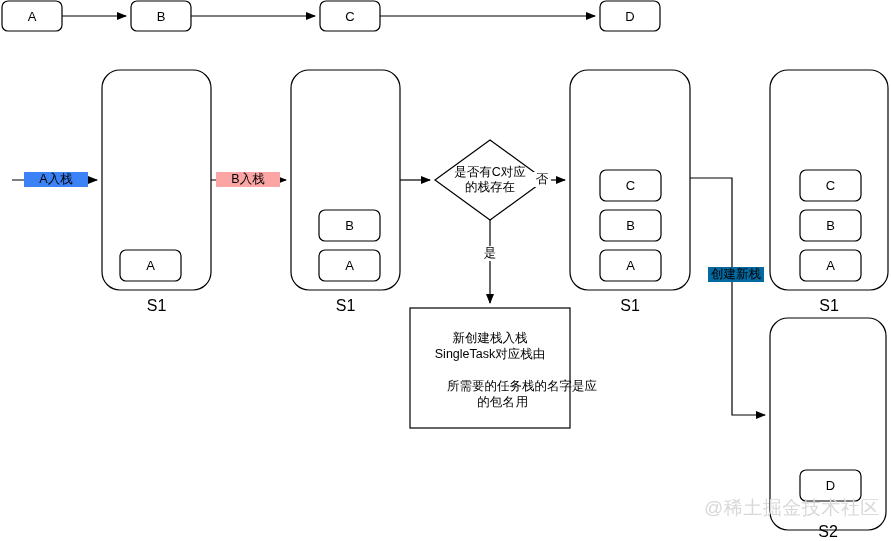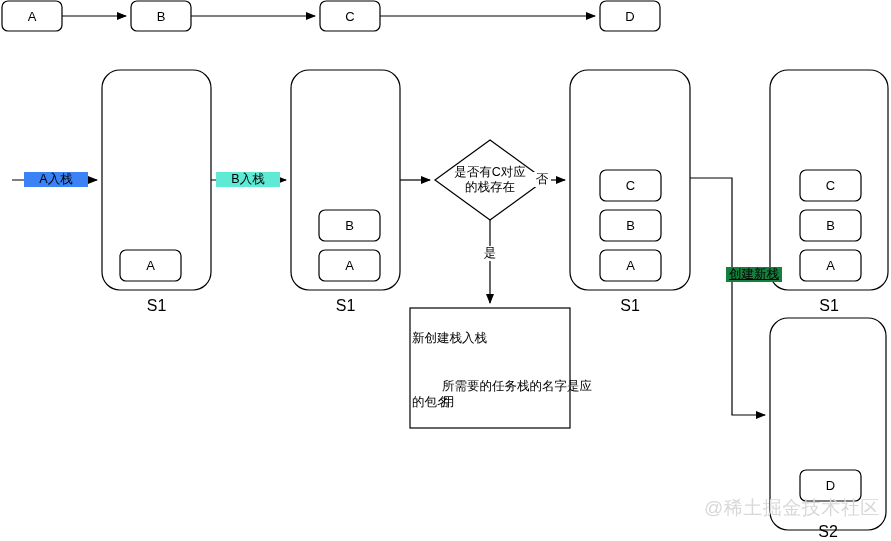--- a/index.html
+++ b/index.html
@@ -41,21 +41,21 @@
     font-size: 12.5px;
   }
   .stack-name {
     font-size: 16px;
   }
   .note-text {
     position: absolute;
     color: #000000;
     font-size: 12.5px;
     line-height: 16px;
-    text-align: left;
+    text-align: center;
     white-space: pre-line;
   }
   .watermark {
     position: absolute;
     color: #d8d8d8;
     font-size: 19px;
     line-height: 22px;
     white-space: nowrap;
     letter-spacing: 0.5px;
     user-select: none;
@@ -160,24 +160,25 @@
   <div class="lbl lbl-box" style="left:800px; top:258px; width:61px;">A</div>
   <div class="lbl stack-name" style="left:770px; top:298px; width:118px;">S1</div>
 
   <div class="lbl lbl-box" style="left:800px; top:478px; width:61px;">D</div>
   <div class="lbl stack-name" style="left:770px; top:524px; width:116px;">S2</div>
 
   <div class="lbl lbl-cjk" style="left:430px; top:165px; width:120px;">是否有C对应</div>
   <div class="lbl lbl-cjk" style="left:430px; top:180px; width:120px;">的栈存在</div>
 
   <div class="lbl lbl-cjk" style="left:24px; top:172px; width:64px; background:#3b82f6;">A入栈</div>
-  <div class="lbl lbl-cjk" style="left:216px; top:172px; width:64px; background:#5eead4;">B入栈</div>
+  <div class="lbl lbl-cjk" style="left:216px; top:172px; width:64px; background:#fca5a5;">B入栈</div>
   <div class="lbl lbl-cjk" style="left:533px; top:172px; width:18px; background:#ffffff;">否</div>
   <div class="lbl lbl-cjk" style="left:481px; top:246px; width:18px; background:#ffffff;">是</div>
-  <div class="lbl lbl-cjk" style="left:726px; top:267px; width:56px; background:#15803d;text-decoration:underline;">创建新栈</div>
+  <div class="lbl lbl-cjk" style="left:708px; top:267px; width:56px; background:#0369a1;">创建新栈</div>
 
   <div class="note-text" style="left:412px; top:330px; width:156px;">新创建栈入栈</div>
+  <div class="note-text" style="left:412px; top:346px; width:156px;">SingleTask对应栈由</div>
   <div class="note-text" style="left:410px; top:378px; width:160px;padding-left:32px;">所需要的任务栈的名字是应用</div>
   <div class="note-text" style="left:412px; top:394px; width:168px;">的包名</div>
 
   <div class="watermark" style="left:704px; top:497px;">@稀土掘金技术社区</div>
 
 </div>
 
 </body></html>

